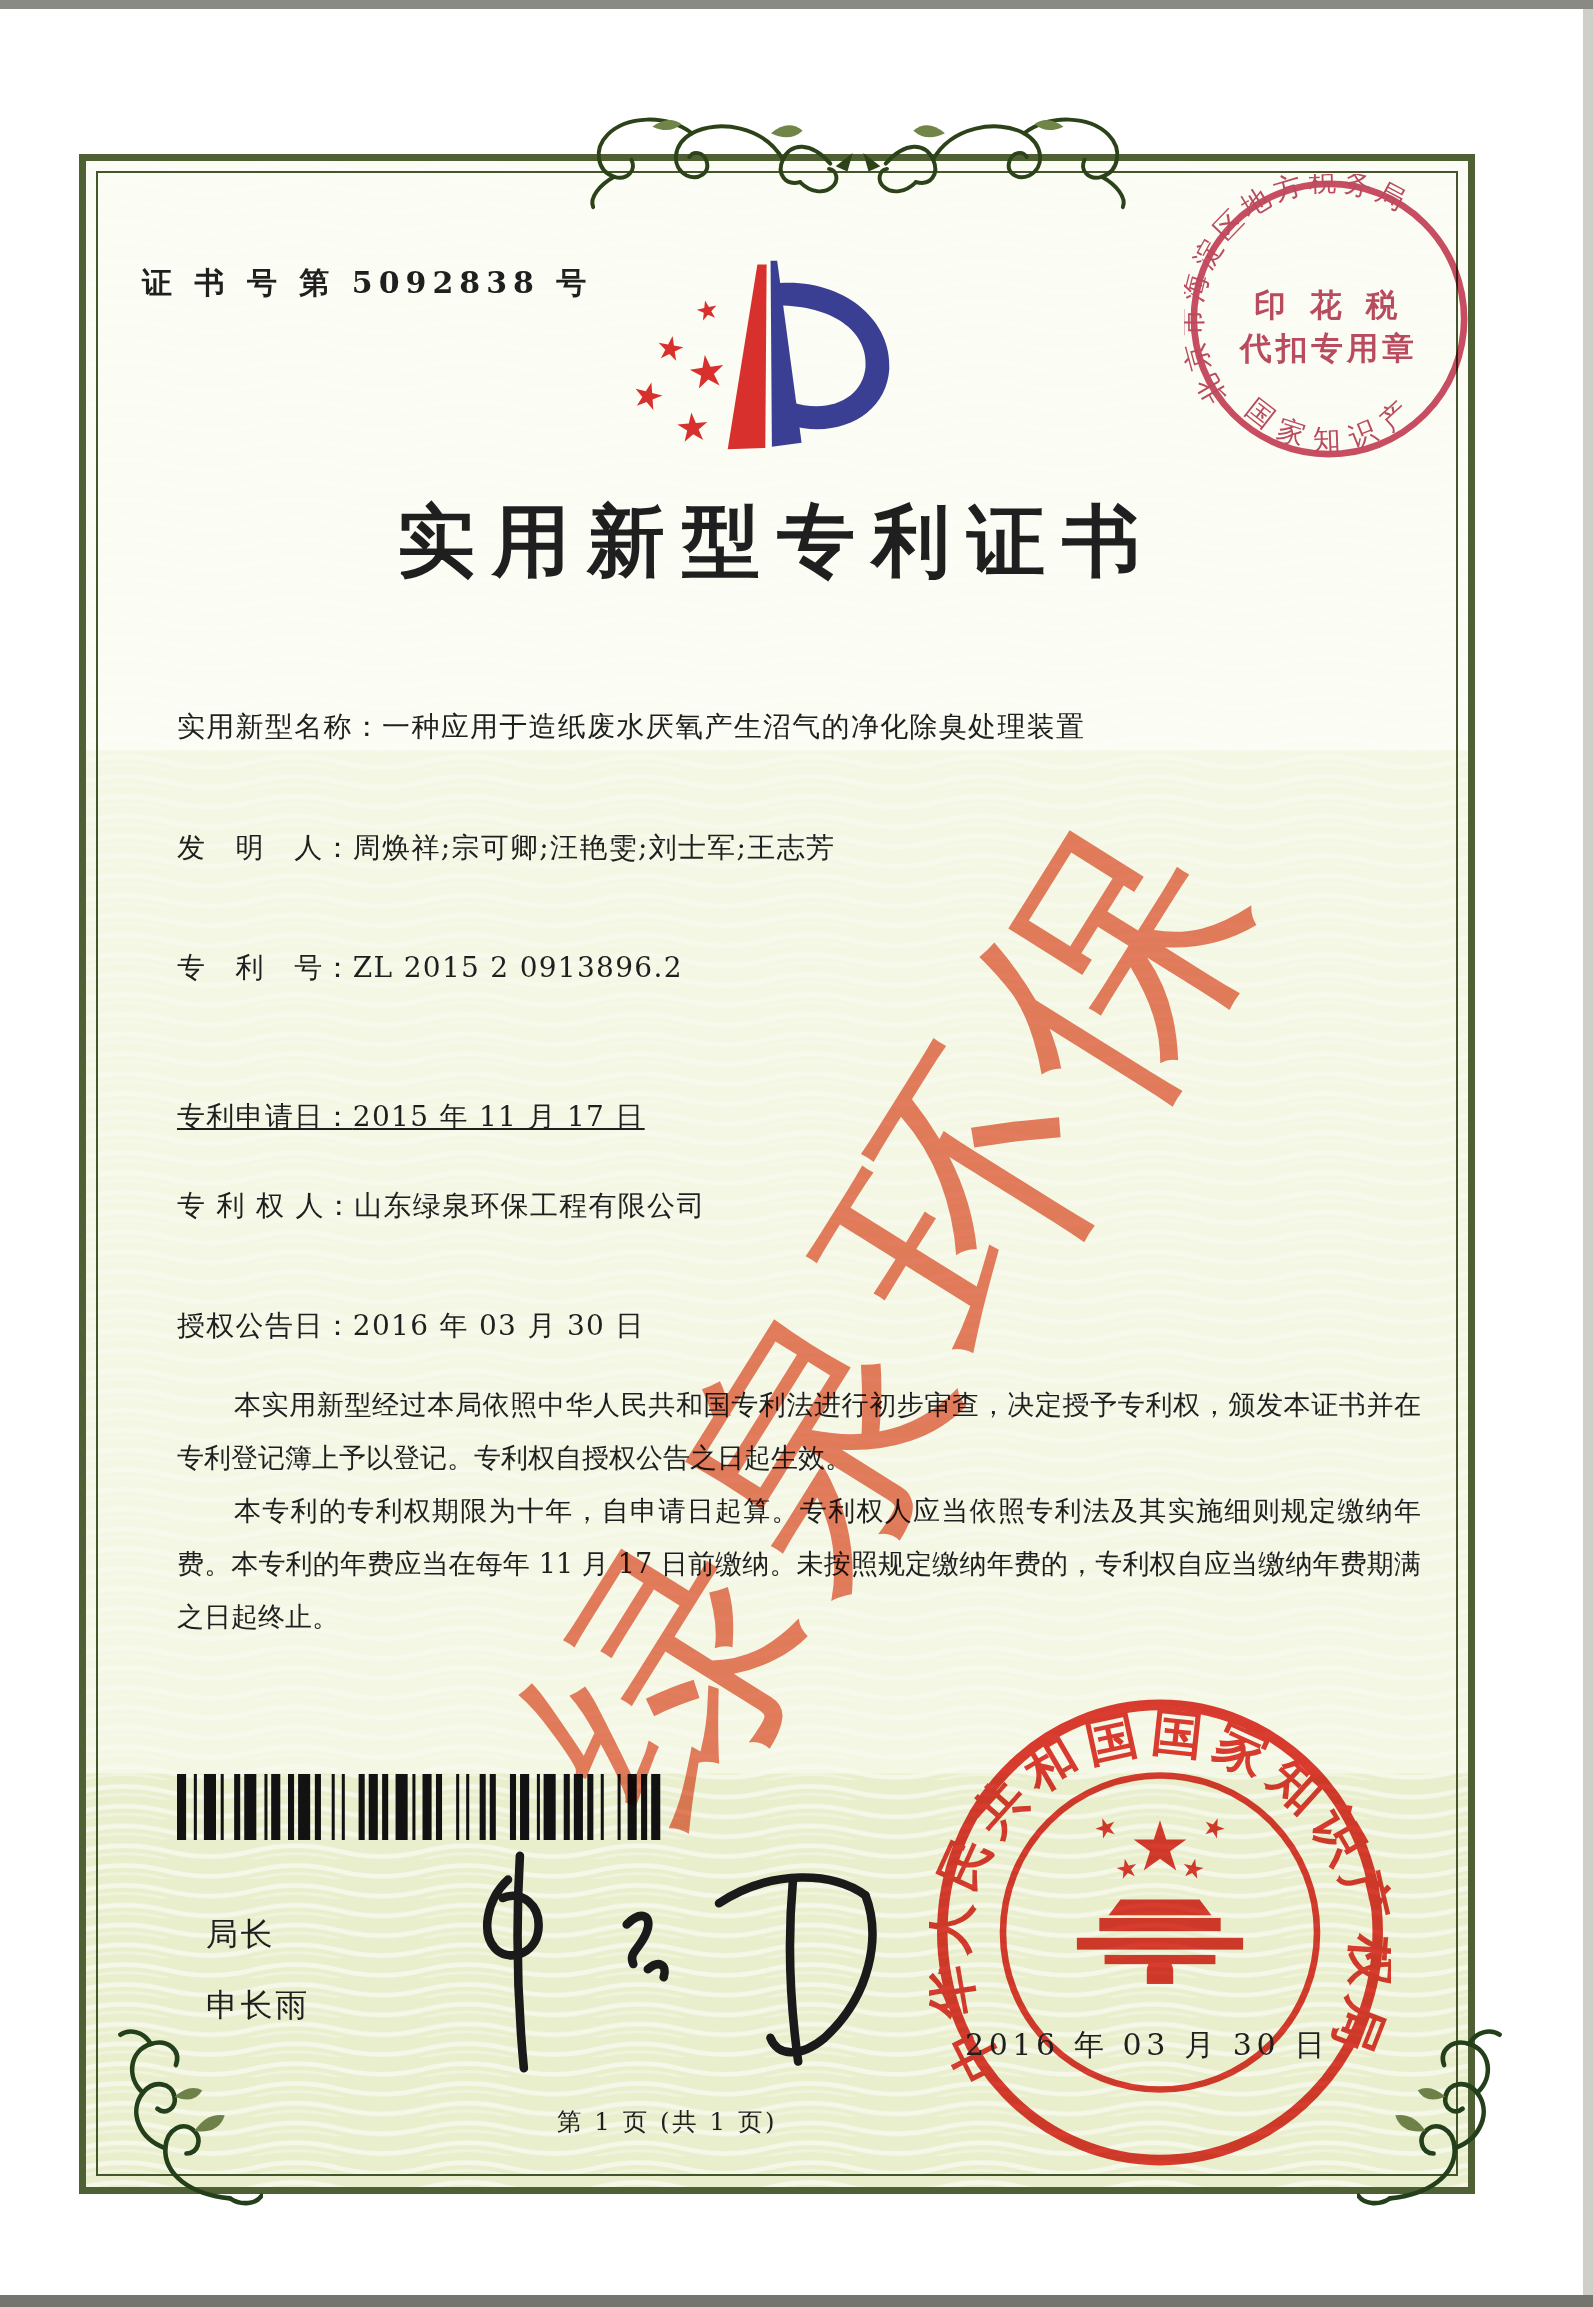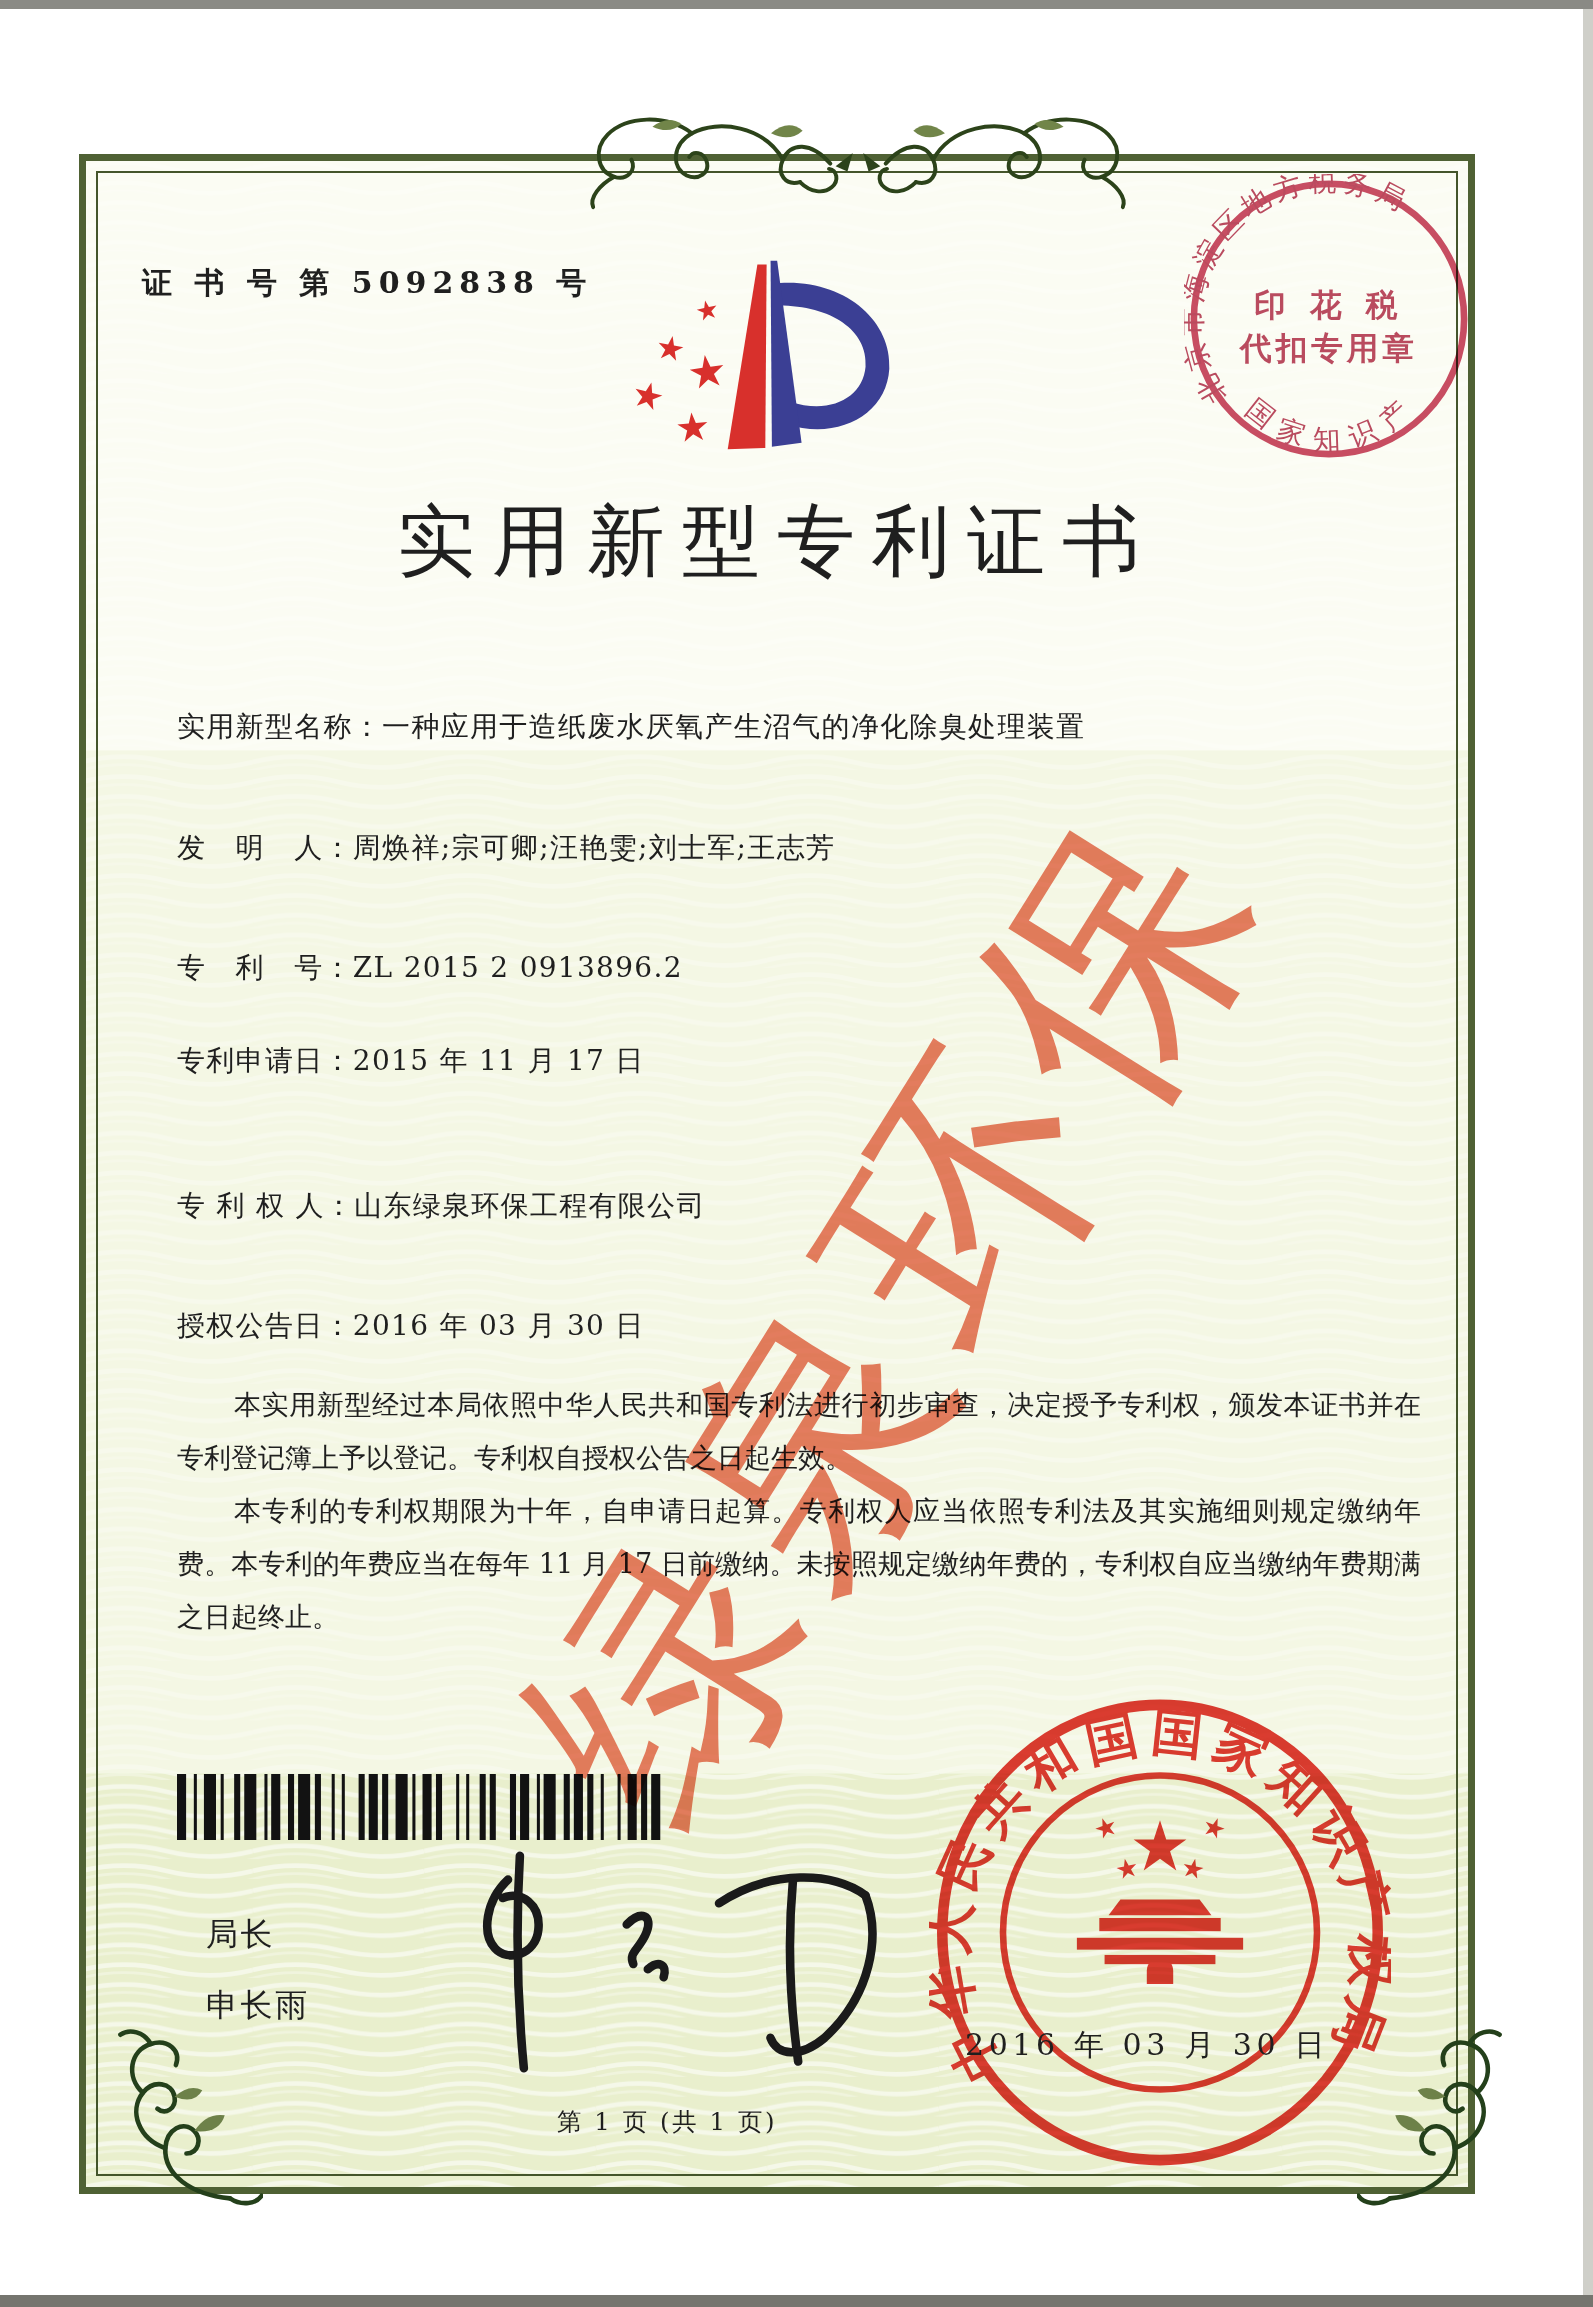--- a/index.html
+++ b/index.html
@@ -10,24 +10,24 @@
   .scan-top{left:0;top:0;width:1593px;height:9.2px;background:#8a8a85;}
   .scan-bottom{left:0;top:2295px;width:1593px;height:12px;background:#75756f;}
   .scan-right{left:1583px;top:9.2px;width:10.6px;height:2286px;background:#cfcfc9;}
   
   .frame-outer{left:79px;top:154px;width:1396px;height:2040px;border:7.3px solid #4f6134;box-sizing:border-box;}
   .frame-inner{left:96px;top:171px;width:1362px;height:2005px;border:2px solid #44552b;box-sizing:border-box;}
   .waves-svg{left:81px;top:156px;z-index:0;}
   
   .cert-no{left:142px;top:263px;font-size:30px;letter-spacing:6px;z-index:3;font-weight:bold;}
   .logo{left:607px;top:250px;z-index:3;}
-  .title{left:79px;top:490px;width:1396px;text-align:center;font-size:78px;font-weight:400;
+  .title{left:79px;top:490px;width:1396px;text-align:center;font-size:78px;font-weight:700;
          letter-spacing:17px;z-index:3;}
   .field{left:177px;font-size:28px;letter-spacing:1.3px;z-index:3;white-space:nowrap;}
-  .f0{top:708px;} .f1{top:829px;} .f2{top:949px;} .f3{top:1042px;} .f4{top:1187px;} .f5{top:1307px;}
+  .f0{top:708px;} .f1{top:829px;} .f2{top:949px;} .f3{top:1098px;text-decoration:underline;} .f4{top:1187px;} .f5{top:1307px;}
   .body-text{left:177px;top:1378px;width:1244px;font-size:27px;line-height:53px;
              text-align:justify;z-index:3;}
   .body-text p{margin:0;text-indent:57px;}
   .barcode{left:177px;top:1774px;z-index:3;}
   .director-label{left:206px;top:1913px;font-size:32px;letter-spacing:2.6px;z-index:3;}
   .director-name{left:206px;top:1984px;font-size:32px;letter-spacing:2.6px;z-index:3;text-align:center;}
   .signature{left:409px;top:1840px;z-index:3;}
   .seal{left:929px;top:1695px;z-index:5;mix-blend-mode:multiply;opacity:.95;}
   .seal-date{left:965px;top:2025px;font-size:30px;letter-spacing:4.6px;z-index:6;}
   .footer{left:79px;top:2106px;width:1176px;text-align:center;font-size:24.4px;letter-spacing:2.6px;z-index:3;}

